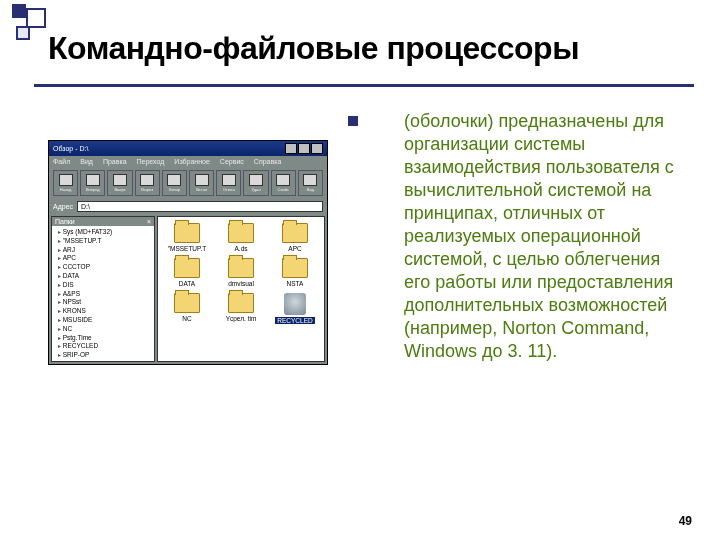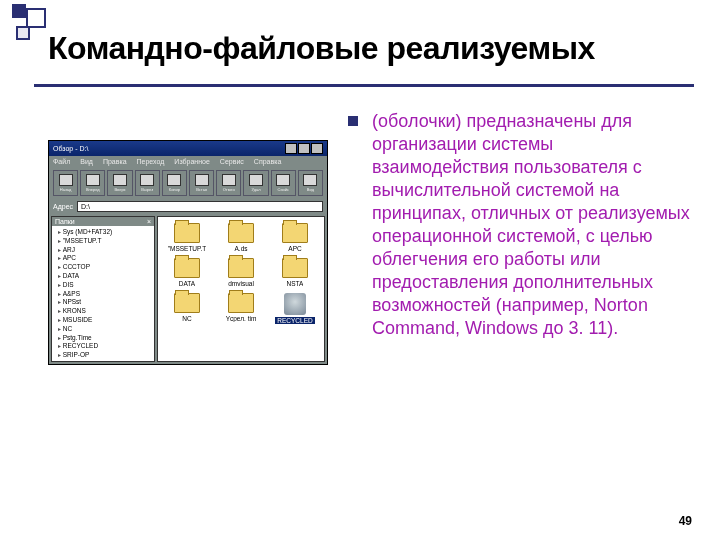--- a/index.html
+++ b/index.html
@@ -68,21 +68,22 @@
     width: 10px;
     height: 10px;
     background: #2a2f73;
     flex: 0 0 auto;
     margin-top: 6px;
     margin-right: 14px;
   }
   .body-text {
     font-size: 18px;
     line-height: 1.28;
-    color: #a21caf;
+    color: #4d7c0f;
+    margin-left: 32px;
   }
   .page-num {
     position: absolute;
     right: 28px;
     bottom: 12px;
     font-size: 12px;
     font-weight: bold;
   }
 
   
@@ -208,21 +209,21 @@
 </style>
 </head>
 <body>
 
 <div class="deco">
   <span class="sq sq1"></span>
   <span class="sq sq2"></span>
   <span class="sq sq3"></span>
 </div>
 
-<div class="slide-title">Командно-файловые реализуемых</div>
+<div class="slide-title">Командно-файловые процессоры</div>
 <div class="underline"></div>
 
 <div class="content">
 
   <div class="left-col">
     <div class="win">
       <div class="win-title">
         <span>Обзор - D:\</span>
         <span class="ctl">
           <span></span>

